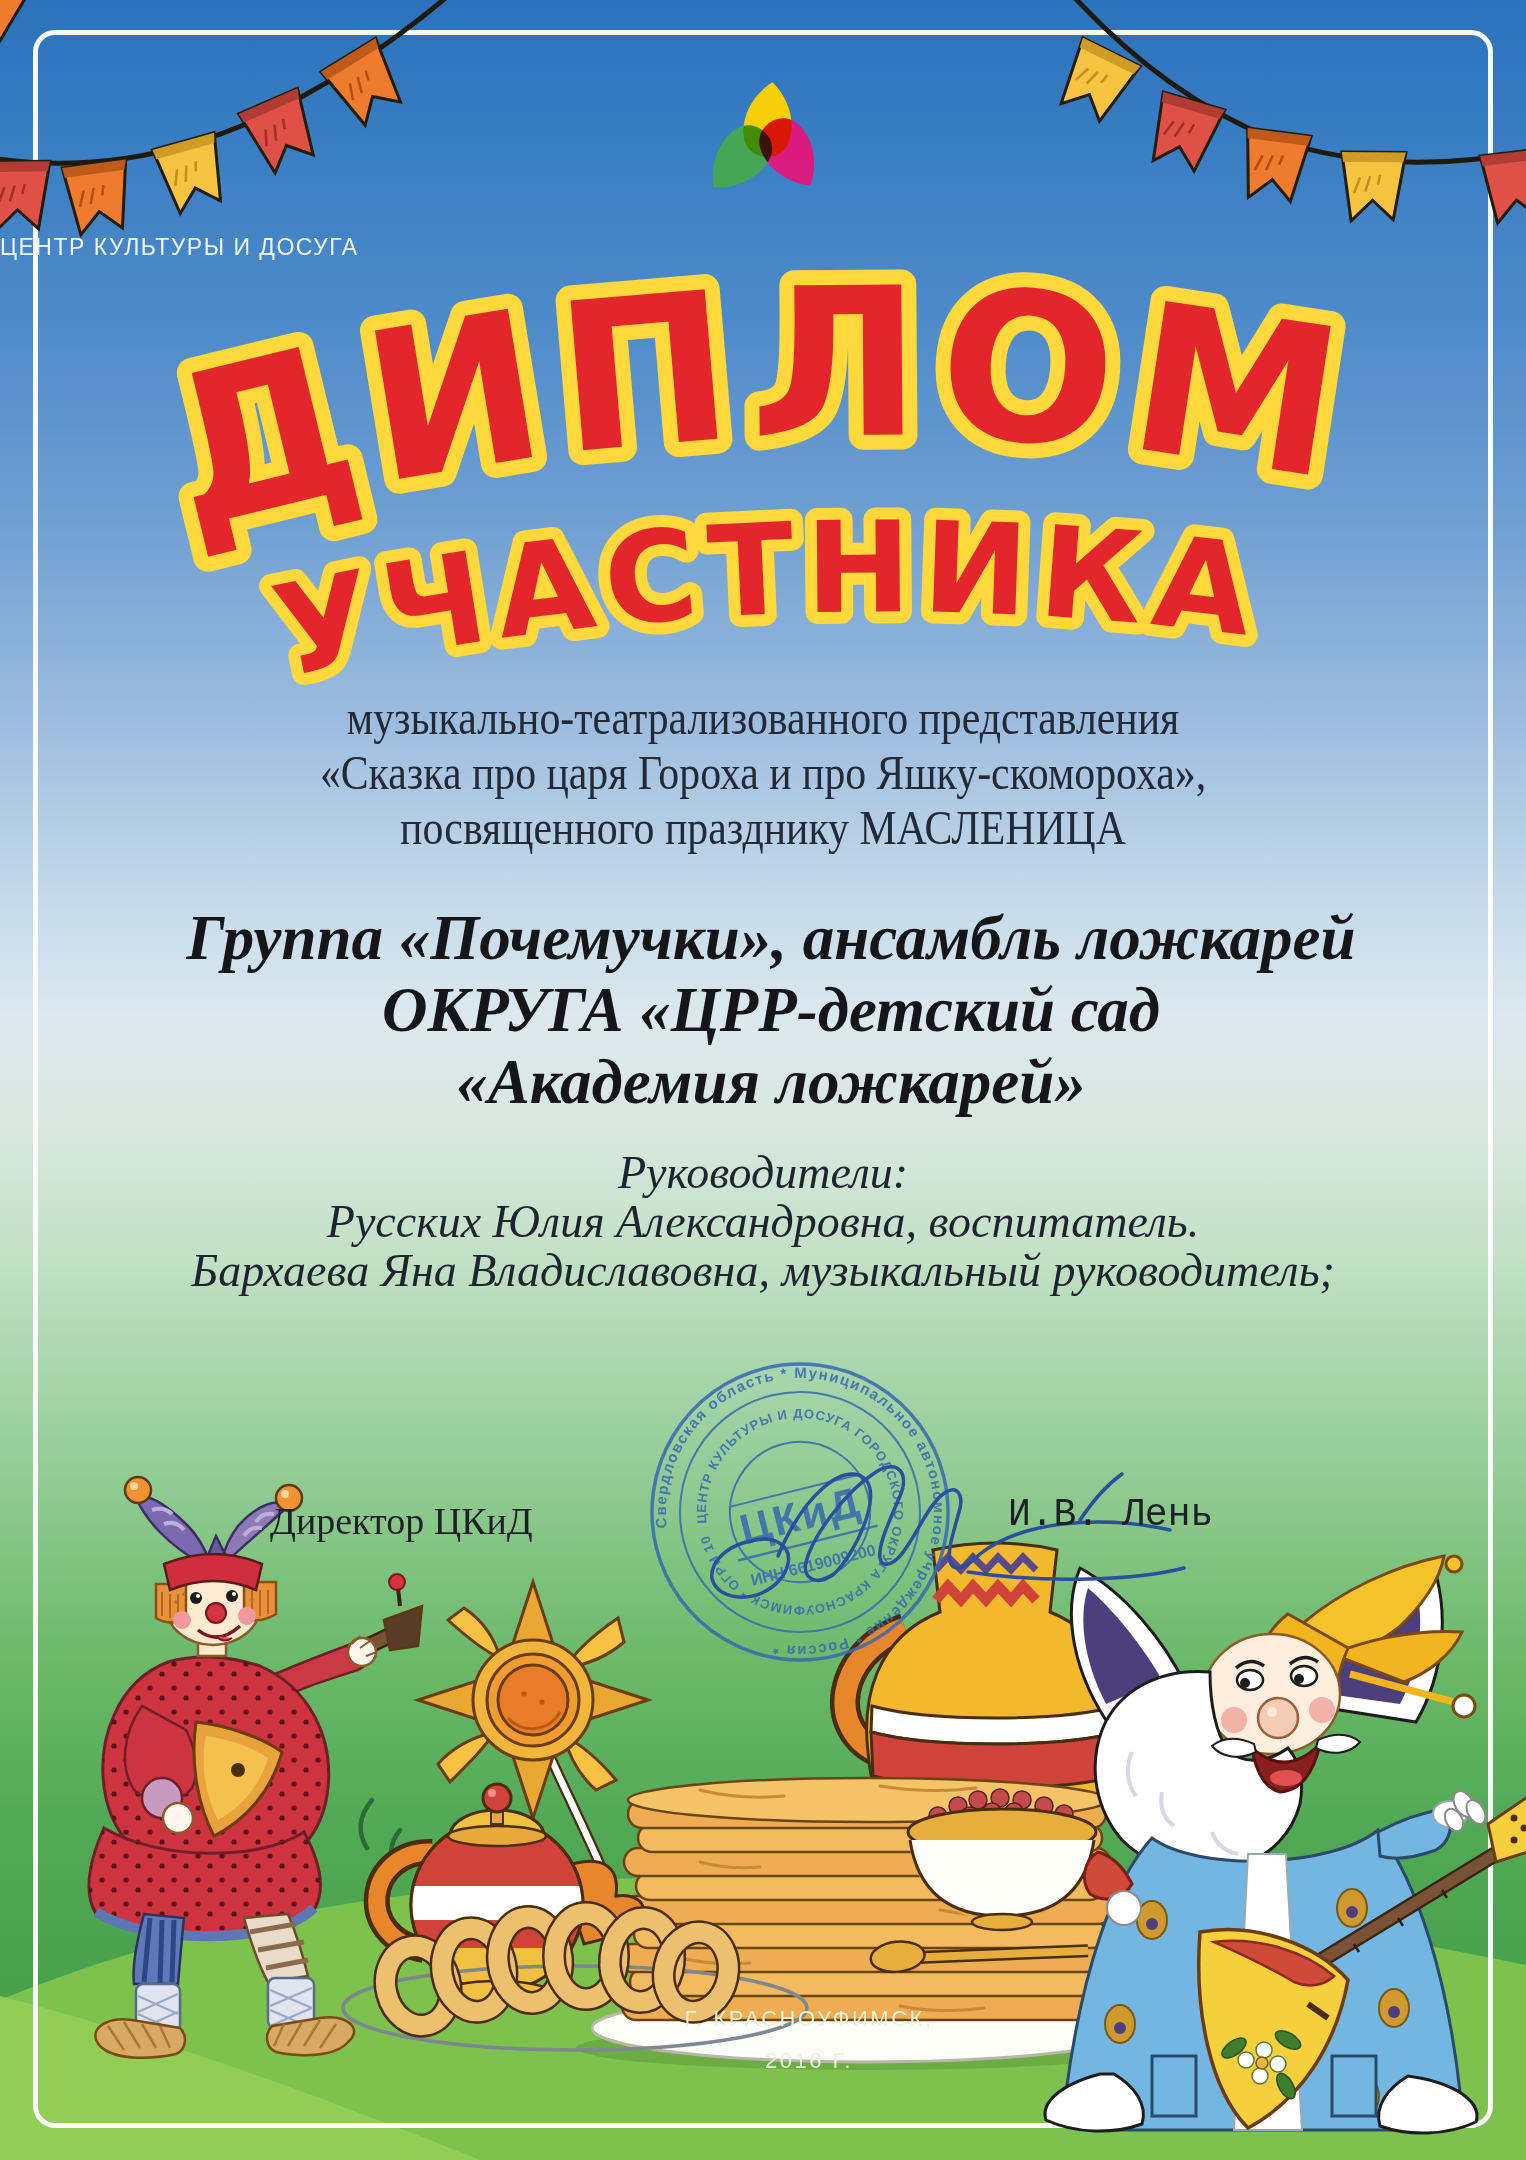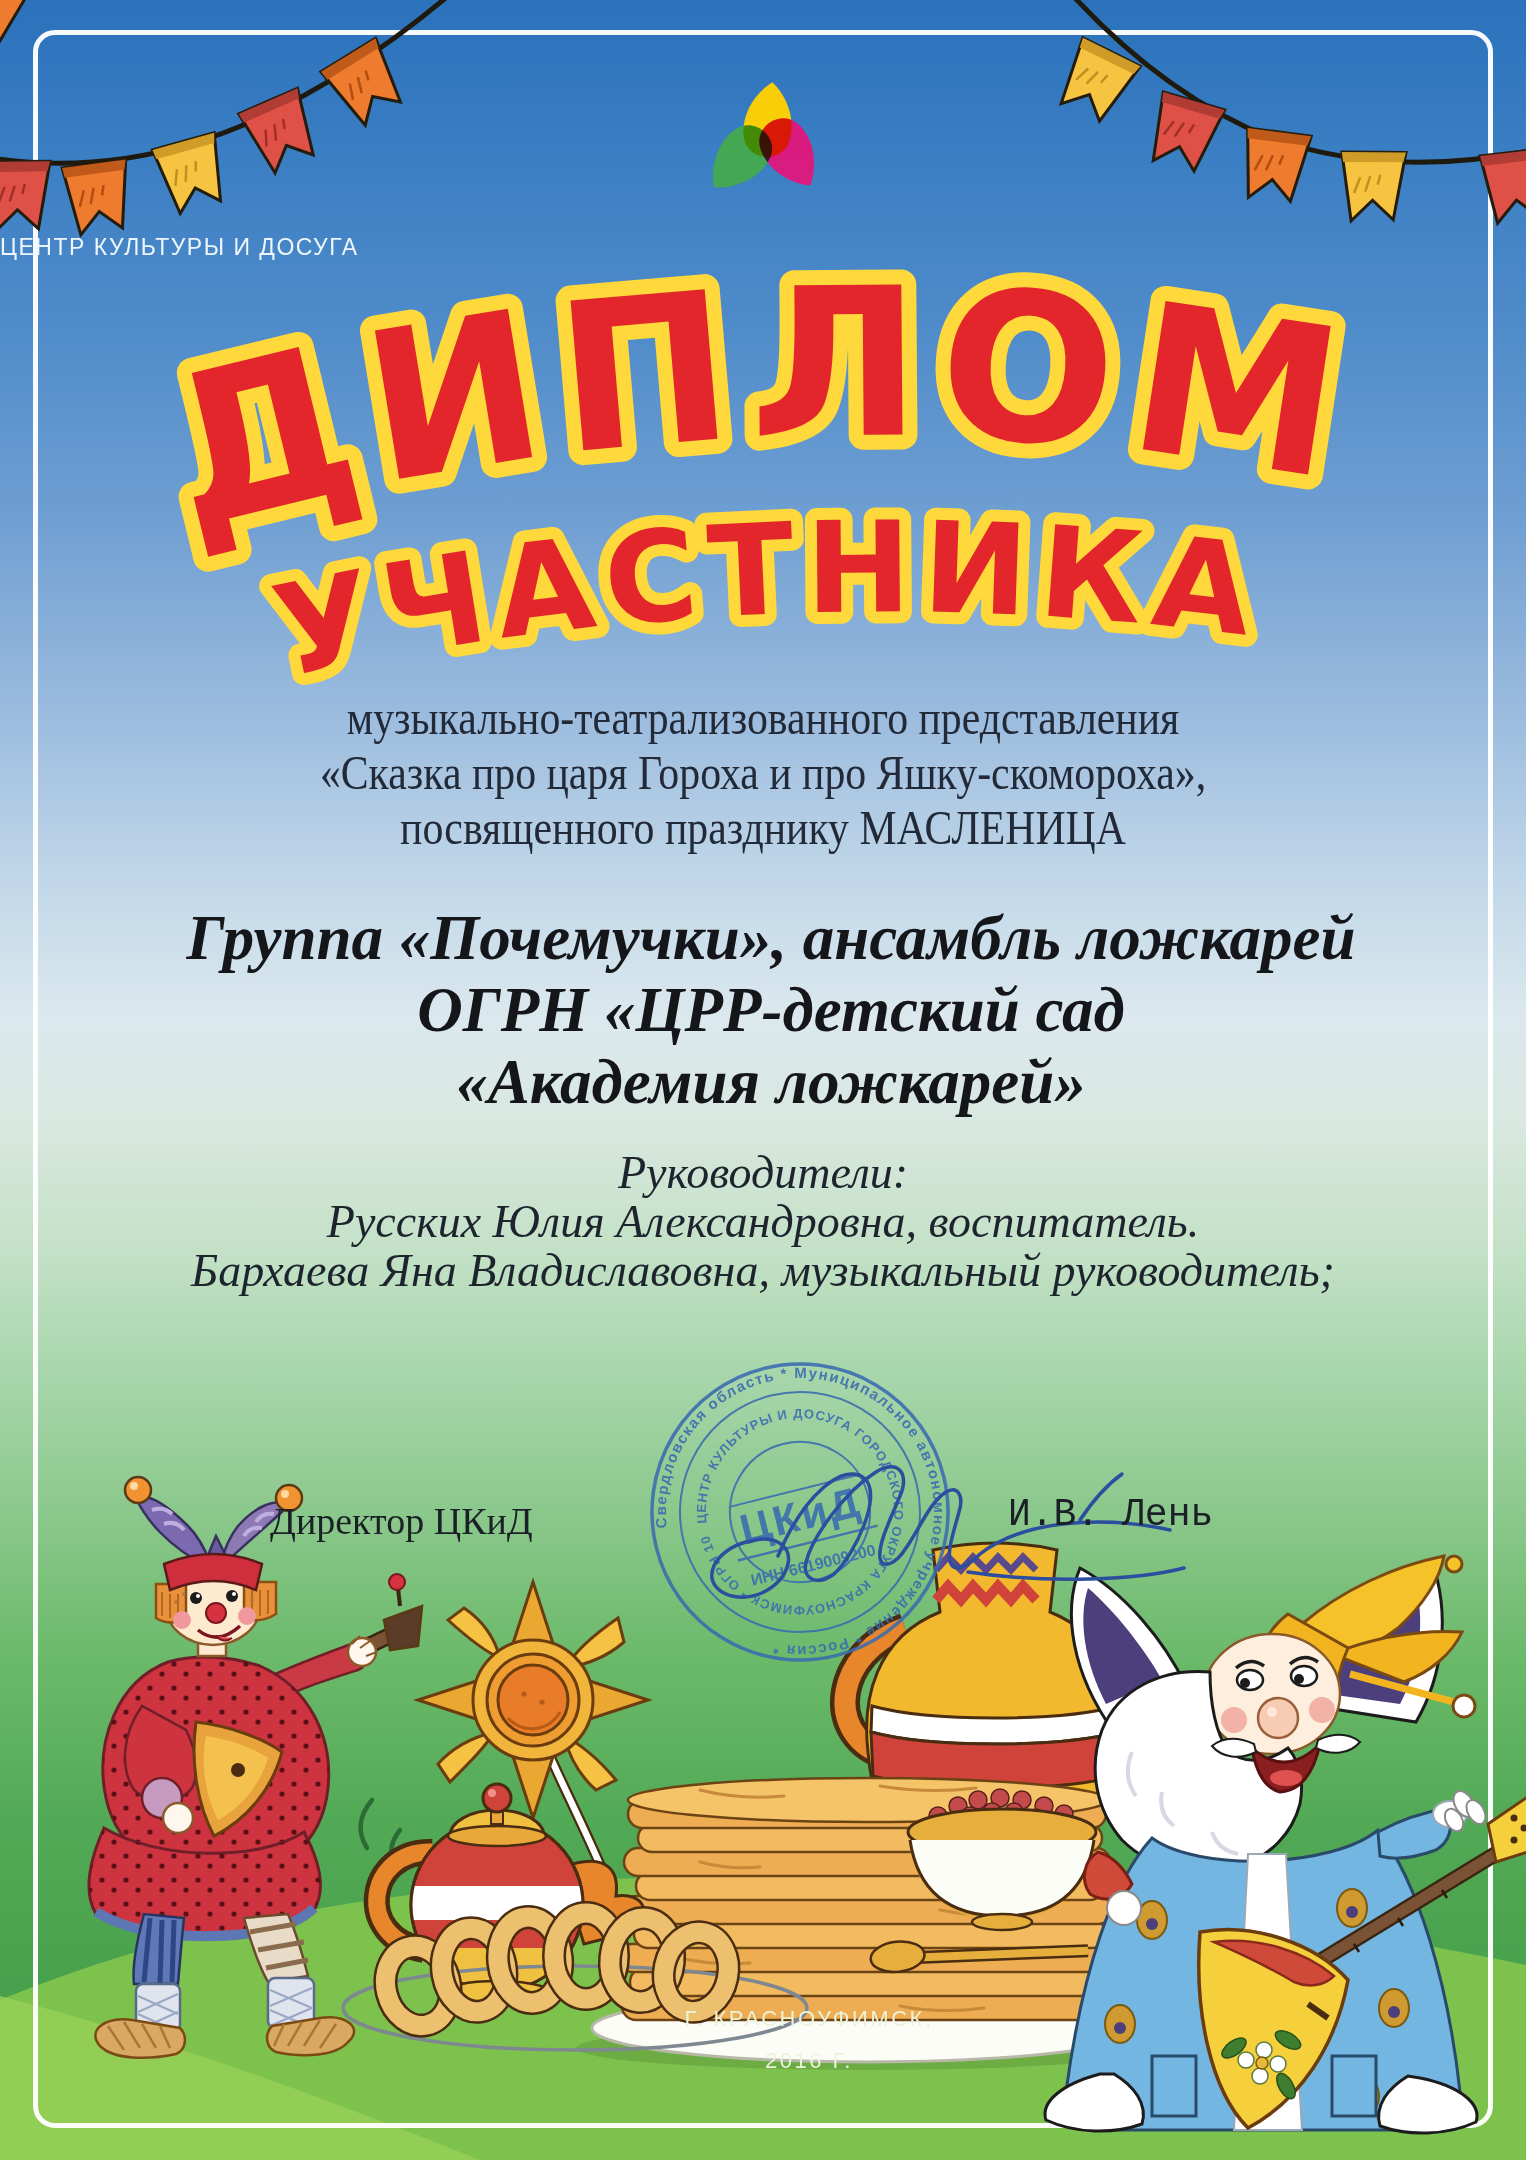--- a/index.html
+++ b/index.html
@@ -152,21 +152,21 @@
   </svg>
 
   <div class="event-block">
     <div>музыкально-театрализованного представления</div>
     <div>«Сказка про царя Гороха и про Яшку-скомороха»,</div>
     <div>посвященного празднику МАСЛЕНИЦА</div>
   </div>
 
   <div class="recipient-block">
     <div>Группа «Почемучки», ансамбль ложкарей</div>
-    <div>ОГРН «ЦРР-детский сад</div>
+    <div>ОКРУГА «ЦРР-детский сад</div>
     <div>«Академия ложкарей»</div>
   </div>
 
   <div class="leaders-block">
     <div>Руководители:</div>
     <div>Русских Юлия Александровна, воспитатель.</div>
     <div>Бархаева Яна Владиславовна, музыкальный руководитель;</div>
   </div>
 
   <svg class="abs" style="left:0;top:1400px;" width="1526" height="760" viewBox="0 0 1526 760">

